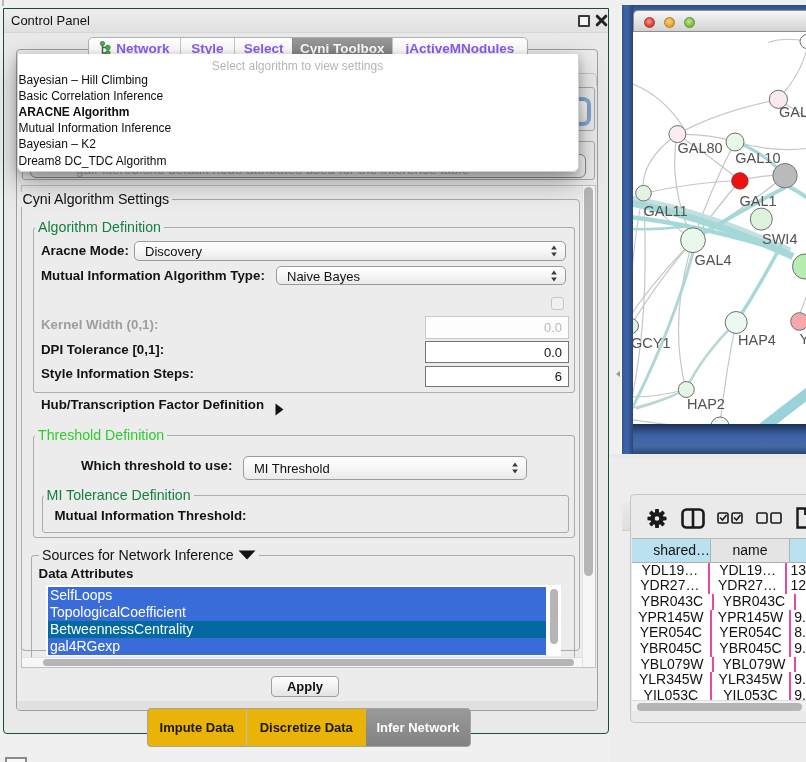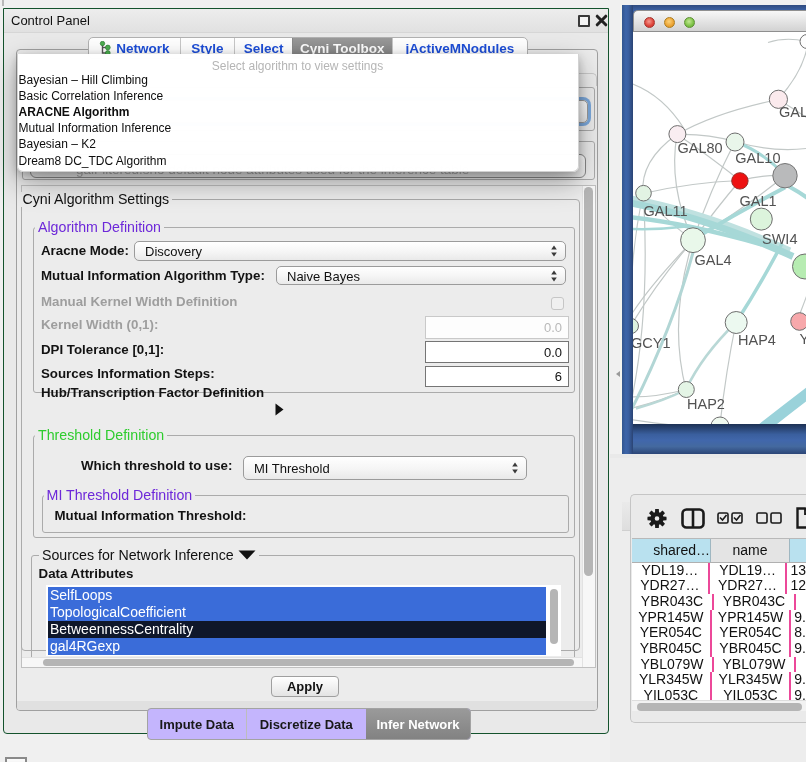--- a/index.html
+++ b/index.html
@@ -9,27 +9,27 @@
   
   #dock{position:absolute;left:3px;top:8px;width:604px;height:724px;background:#e9e9e9;border:1px solid #14532d;border-radius:0 0 4px 4px;}
   #docktitle{position:absolute;left:0;top:0;right:0;height:23px;background:linear-gradient(#ededed,#e1e1e1);border-bottom:1px solid #d6d6d6;}
   #docktitle span{position:absolute;left:7px;top:4px;font-size:13px;color:#111;}
   #floatbtn{position:absolute;left:574px;top:6px;width:8px;height:8px;border:2px solid #3a3a3a;border-radius:1px;background:#f5f5f5;}
   
   #cp{position:absolute;left:12px;top:40px;width:580px;height:660px;background:#ececec;border:1.5px solid #a0a0a0;border-radius:4px;}
   #cpband{position:absolute;left:0;right:0;bottom:0;height:9px;background:#e0e0e0;border-radius:0 0 3px 3px;}
   
   #tabbar{position:absolute;left:84px;top:28px;width:440px;height:22px;background:#fff;border:1px solid #b2b2b2;border-radius:5px;display:flex;z-index:5;box-sizing:border-box;}
-  #tabbar .seg{display:flex;align-items:center;justify-content:center;font-size:13.5px;font-weight:600;color:#1d4ed8;border-left:1px solid #c8c8c8;box-sizing:border-box;}
+  #tabbar .seg{display:flex;align-items:center;justify-content:center;font-size:13.5px;font-weight:600;color:#8b5cf6;border-left:1px solid #c8c8c8;box-sizing:border-box;}
   #tabbar .seg:first-child{border-left:none;}
   #tabbar .dark{background:linear-gradient(#9a9a9a,#828282);color:#fff;border-left-color:#8a8a8a;}
   
   .grp{position:absolute;border:1px solid #ababab;border-radius:3px;}
   .grp>.ttl{position:absolute;top:-8px;left:1px;background:#ececec;padding:0 3px;font-size:14.2px;line-height:15px;white-space:nowrap;}
-  .blue{color:#6d28d9;}
+  .blue{color:#15803d;}
   .green{color:#2ecc2e;}
   .lbl{position:absolute;font-size:13.3px;font-weight:bold;color:#131313;white-space:nowrap;line-height:14px;}
   .lbl.dis{color:#9e9e9e;}
   .combo{position:absolute;background:linear-gradient(#ffffff,#f5f5f5 55%,#e9e9e9);border:1px solid #9b9b9b;border-radius:5px;box-sizing:border-box;font-size:13px;color:#111;}
   .combo .ctext{position:absolute;left:10px;top:50%;transform:translateY(-50%);white-space:nowrap;}
   .spin{position:absolute;width:6px;height:12px;top:50%;transform:translateY(-50%);}
   .field{position:absolute;background:#fff;border:1.5px solid #757575;box-sizing:border-box;font-size:13px;color:#111;text-align:right;padding-left:16px;}
   .field span{position:absolute;right:6px;top:50%;transform:translateY(-50%);}
   .field.dis{border:1px solid #c9c9c9;background:#fdfdfd;color:#b9b9b9;}
   
@@ -80,67 +80,66 @@
                 </svg>
               </div>
             <div class="lbl" style="left:7px;top:41px;">Mutual Information Algorithm Type:</div>
             <div class="combo" style="left:242px;top:38.7px;width:290px;height:19px;">
                 <span class="ctext">Naive Bayes</span>
               <svg class="spin" style="right:8px;" viewBox="0 0 6 12">
                   <path d="M3 0.5 L5.8 4.5 H0.2 Z" fill="#3a3a3a"></path>
                   <path d="M3 11.5 L5.8 7.5 H0.2 Z" fill="#3a3a3a"></path>
                 </svg>
               </div>
-            <div class="lbl dis" style="left:7px;top:67px;">Manual Kernel Width Definition</div>
             <div style="position:absolute;left:517px;top:69px;width:13px;height:13px;background:#f0f0f0;border:1px solid #c6c6c6;border-radius:3px;box-sizing:border-box;"></div>
             <div class="lbl dis" style="left:7px;top:90.5px;">Kernel Width (0,1):</div>
             <div class="field dis" style="left:391px;top:88.5px;width:144px;height:22.5px;">
                 <span>0.0</span>
               </div>
             <div class="lbl" style="left:7px;top:115px;">DPI Tolerance [0,1]:</div>
             <div class="field" style="left:391px;top:113.5px;width:144px;height:22px;">
                 <span>0.0</span>
               </div>
-            <div class="lbl" style="left:7px;top:139.5px;">Sources Information Steps:</div>
+            <div class="lbl" style="left:7px;top:139.5px;">Style Information Steps:</div>
             <div class="field" style="left:391px;top:138px;width:144px;height:21.5px;">
                 <span>6</span>
               </div>
           </div>
 
-          <div class="lbl" style="left:19.5px;top:186px;">Hub/Transcription Factor Definition</div>
+          <div class="lbl" style="left:19.5px;top:198px;">Hub/Transcription Factor Definition</div>
           <svg class="abs" style="left:253.5px;top:203px;" width="9" height="13" viewBox="0 0 9 13">
               <path d="M0.5 0.5 L8.5 6.5 L0.5 12.5 Z" fill="#111"></path>
             </svg>
 
           <div class="grp" style="left:11.5px;top:235px;width:540px;height:101px;">
             <span class="ttl green">Threshold Definition</span>
             <div class="lbl" style="left:47px;top:23.3px;">Which threshold to use:</div>
             <div class="combo" style="left:209px;top:20px;width:284px;height:24px;">
                 <span class="ctext">MI Threshold</span>
               <svg class="spin" style="right:8px;" viewBox="0 0 6 12">
                   <path d="M3 0.5 L5.8 4.5 H0.2 Z" fill="#3a3a3a"></path>
                   <path d="M3 11.5 L5.8 7.5 H0.2 Z" fill="#3a3a3a"></path>
                 </svg>
               </div>
             <div class="grp" style="left:7.6px;top:59px;width:525px;height:36px;">
-              <span class="ttl blue">MI Threshold Definition</span>
+              <span class="ttl blue">MI Tolerance Definition</span>
               <div class="lbl" style="left:11.9px;top:13.7px;">Mutual Information Threshold:</div>
             </div>
           </div>
 
           <div class="grp" style="left:9.5px;top:355.5px;width:542px;height:110px;">
             <span class="ttl" style="color:#111;left:7px;">Sources for Network Inference <svg width="18" height="10" viewBox="0 0 18 10" style="vertical-align:0px;margin-left:0px;">
                   <path d="M0.5 0.5 H17.5 L9 9.5 Z" fill="#111"></path>
                 </svg></span>
             <div class="lbl" style="left:6.6px;top:11.2px;">Data Attributes</div>
             <div style="position:absolute;left:14px;top:28.5px;width:515px;height:71px;background:#fff;">
               <div style="position:absolute;left:2px;top:2.5px;width:498px;font-size:14px;line-height:17px;color:#fff;">
                 <div style="background:#3a6cd9;padding-left:2px;">SelfLoops</div>
                 <div style="background:#3a6cd9;padding-left:2px;">TopologicalCoefficient</div>
-                <div style="background:#0f172a;padding-left:2px;">BetweennessCentrality</div>
+                <div style="background:#0369a1;padding-left:2px;">BetweennessCentrality</div>
                 <div style="background:#3a6cd9;padding-left:2px;">gal4RGexp</div>
               </div>
               <div class="sbthumb" style="left:504px;top:4px;width:8px;height:55px;"></div>
             </div>
           </div>
         </div>
 
         <div class="sbtrack" style="right:0;top:0;width:13px;height:100%;border-left:1px solid #e2e2e2;box-sizing:border-box;"></div>
         <div class="sbthumb" style="right:2px;top:0.5px;width:9px;height:389px;"></div>
         <div class="sbtrack" style="left:0;top:471px;width:560px;height:10px;border-top:1px solid #e2e2e2;box-sizing:border-box;"></div>
@@ -159,21 +158,21 @@
           <circle cx="3.5" cy="2.5" r="2.2" fill="#4caf50" stroke="#2e7d32" stroke-width="0.7"></circle>
           <circle cx="8.8" cy="6.5" r="2.4" fill="#4caf50" stroke="#2e7d32" stroke-width="0.7"></circle>
           <circle cx="8.8" cy="12" r="2.4" fill="#4caf50" stroke="#2e7d32" stroke-width="0.7"></circle>
         </svg>Network</div>
       <div class="seg" style="width:55px;">Style</div>
       <div class="seg" style="width:58px;">Select</div>
       <div class="seg dark" style="width:100px;">Cyni Toolbox</div>
       <div class="seg" style="width:136px;">jActiveMNodules</div>
     </div>
 
-    <div id="btabs" style="position:absolute;left:143px;top:699px;width:324px;height:32px;background:#c4b5fd;border:1px solid #a3a3a3;border-radius:4px;display:flex;box-sizing:border-box;font-size:13px;font-weight:600;color:#191919;">
+    <div id="btabs" style="position:absolute;left:143px;top:699px;width:324px;height:39px;background:#eab308;border:1px solid #a3a3a3;border-radius:4px;display:flex;box-sizing:border-box;font-size:13px;font-weight:600;color:#191919;">
       <div style="width:97.5px;display:flex;align-items:center;justify-content:center;">Impute Data</div>
       <div style="width:119.5px;display:flex;align-items:center;justify-content:center;border-left:1px solid #bdbdbd;">Discretize Data</div>
       <div style="flex:1;display:flex;align-items:center;justify-content:center;background:linear-gradient(#9a9a9a,#828282);color:#fff;border-radius:0 3px 3px 0;">Infer Network</div>
     </div>
   </div>
 
   <div class="abs" style="left:5px;top:757px;width:18px;height:10px;border:2px solid #8a8a8a;background:linear-gradient(#fcfcfc,#e8e8e8);"></div>
 
   <div id="popup" style="position:absolute;left:16.5px;top:53.5px;width:562px;height:118.5px;background:rgba(255,255,255,0.985);border:1px solid #d2d2d2;border-top:none;border-radius:0 0 6px 6px;box-shadow:0 10px 28px rgba(0,0,0,0.35),0 3px 8px rgba(0,0,0,0.2);z-index:50;font-size:12px;box-sizing:border-box;">
     <div style="position:absolute;top:5px;left:0;right:0;text-align:center;color:#b5b5b5;">Select algorithm to view settings</div>

